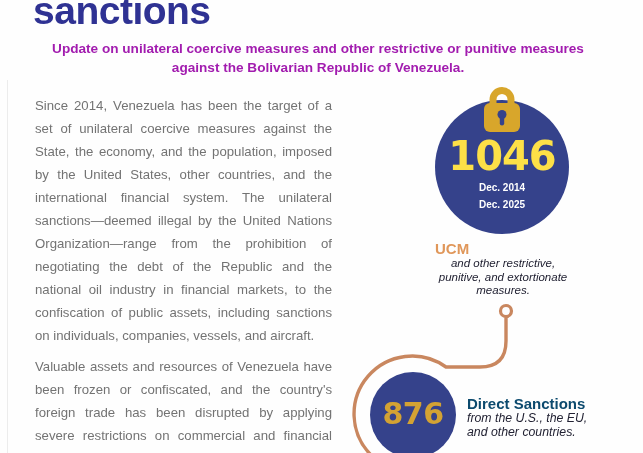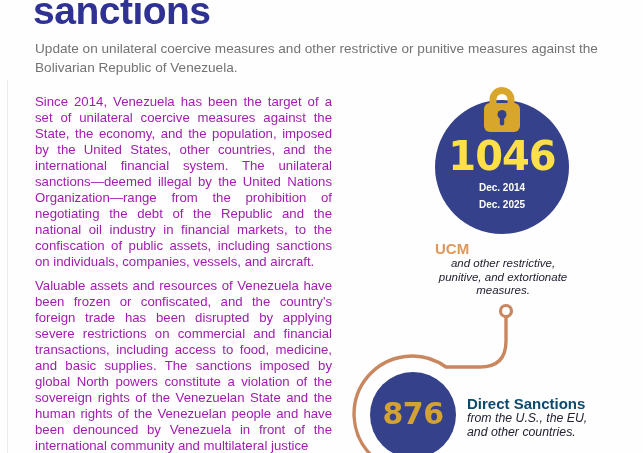--- a/index.html
+++ b/index.html
@@ -9,26 +9,26 @@
 
   .left-rule { position:absolute; left:7px; top:80px; width:1px; height:373px; background:#ececec; }
 
   .page-title {
     position:absolute; left:33px; top:-11px;
     font-size:39px; font-weight:800; letter-spacing:-0.5px;
     color:#2f3293;
   }
   .subtitle {
     position:absolute; left:35px; top:39px; width:566px;
-    font-size:13.6px; font-weight:400; line-height:19px; color:#737373;
+    font-size:13.6px; font-weight:700; line-height:19px; color:#a21caf;text-align:center;
   }
 
   .body-col { position:absolute; left:35px; top:94px; width:297px; }
   .body-col p {
-    font-size:13.2px; line-height:16px; color:#a21caf;
+    font-size:13.2px; line-height:23px; color:#737373;
     text-align:justify; margin-bottom:8px;
   }
 
   .connector { position:absolute; left:0; top:0; width:643px; height:453px; pointer-events:none; }
 
   .big-circle {
     position:absolute; left:435px; top:100px; width:134px; height:134px;
     background:#35428b; border-radius:50%;
     display:flex; flex-direction:column; align-items:center;
   }

